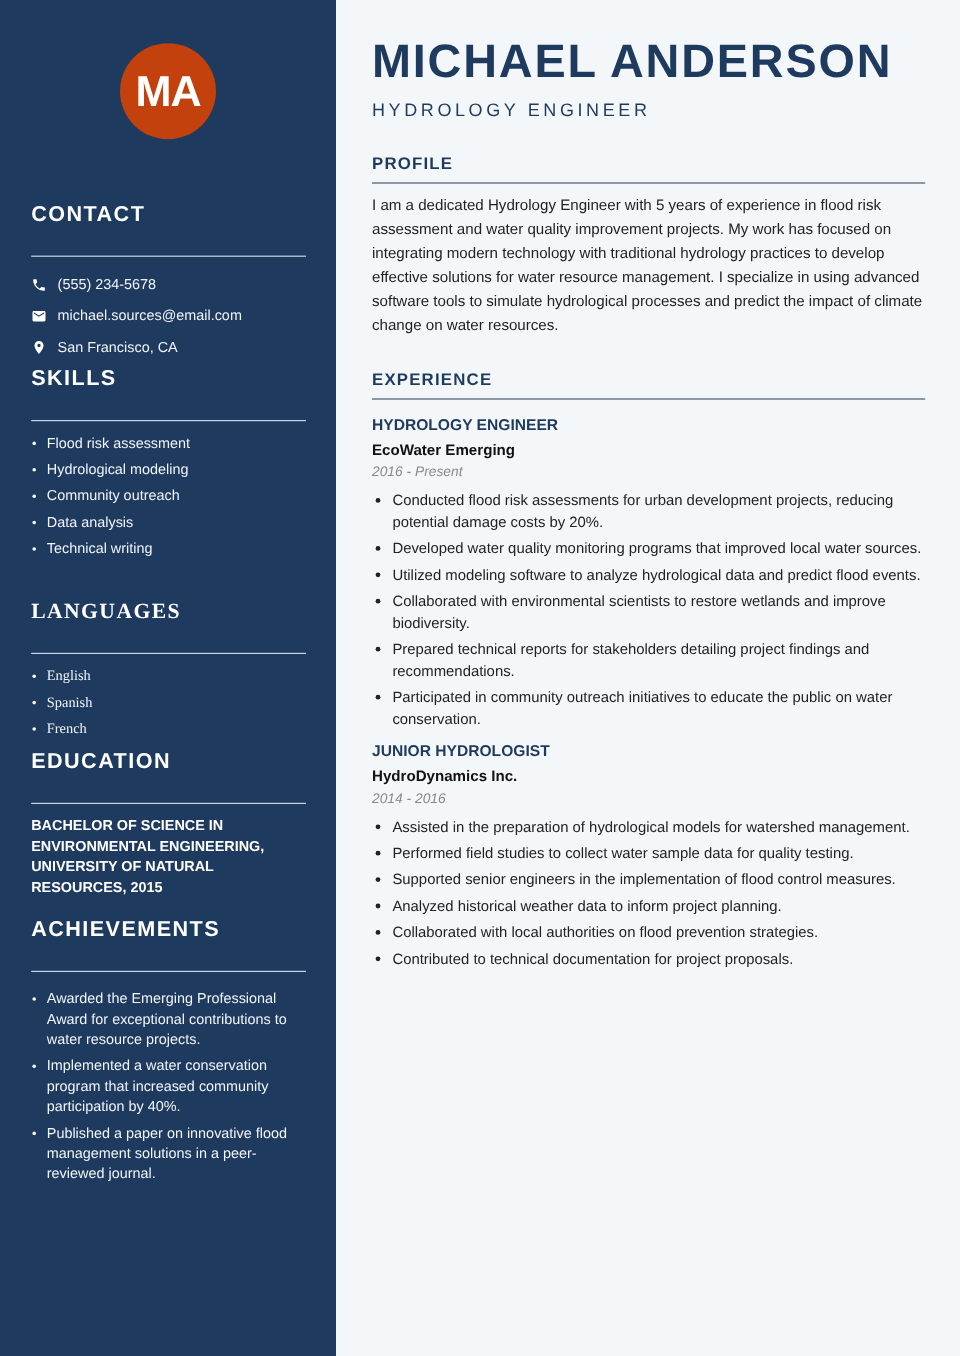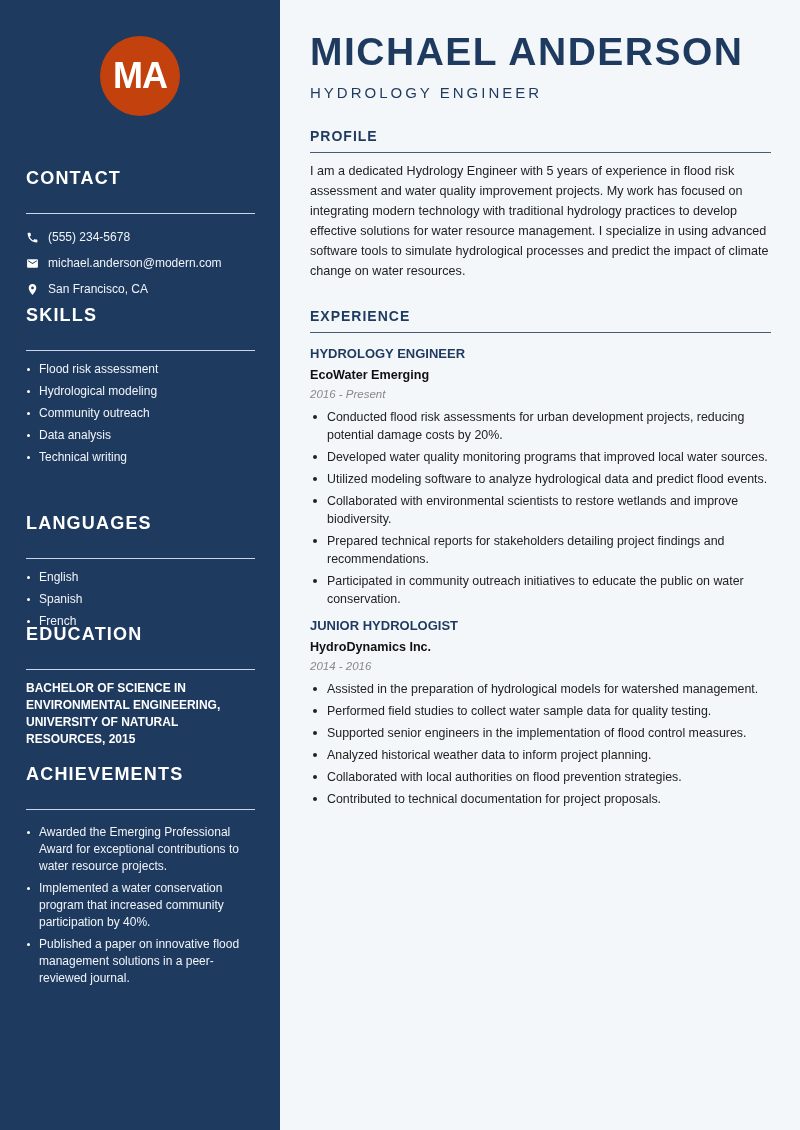--- a/index.html
+++ b/index.html
@@ -38,42 +38,42 @@
     <div class="contact-row">
       <svg viewBox="0 0 24 24">
           <path d="M6.6 10.8c1.4 2.8 3.8 5.1 6.6 6.6l2.2-2.2c.3-.3.7-.4 1-.2 1.1.4 2.3.6 3.6.6.6 0 1 .4 1 1V20c0 .6-.4 1-1 1C10.6 21 3 13.4 3 4c0-.6.4-1 1-1h3.5c.6 0 1 .4 1 1 0 1.3.2 2.5.6 3.6.1.3 0 .7-.2 1l-2.3 2.2z"></path>
         </svg>
       <span>(555) 234-5678</span>
     </div>
     <div class="contact-row">
       <svg viewBox="0 0 24 24">
           <path d="M20 4H4c-1.1 0-2 .9-2 2v12c0 1.1.9 2 2 2h16c1.1 0 2-.9 2-2V6c0-1.1-.9-2-2-2zm0 4l-8 5-8-5V6l8 5 8-5v2z"></path>
         </svg>
-      <span>michael.anderson@modern.com</span>
+      <span>michael.sources@email.com</span>
     </div>
     <div class="contact-row">
       <svg viewBox="0 0 24 24">
           <path d="M12 2C8.1 2 5 5.1 5 9c0 5.2 7 13 7 13s7-7.8 7-13c0-3.9-3.1-7-7-7zm0 9.5c-1.4 0-2.5-1.1-2.5-2.5s1.1-2.5 2.5-2.5 2.5 1.1 2.5 2.5-1.1 2.5-2.5 2.5z"></path>
         </svg>
       <span>San Francisco, CA</span>
     </div>
   </div>
 
   <div class="s-sec" style="top:305px;">
     <div class="s-head">SKILLS</div>
     <ul class="s-list">
       <li>Flood risk assessment</li>
       <li>Hydrological modeling</li>
       <li>Community outreach</li>
       <li>Data analysis</li>
       <li>Technical writing</li>
     </ul>
   </div>
 
-  <div class="s-sec" style="top:513px;">
+  <div class="s-sec" style="top:499px;font-family:Liberation Serif, serif;">
     <div class="s-head">LANGUAGES</div>
     <ul class="s-list">
       <li>English</li>
       <li>Spanish</li>
       <li>French</li>
     </ul>
   </div>
 
   <div class="s-sec" style="top:624px;">
     <div class="s-head">EDUCATION</div>

